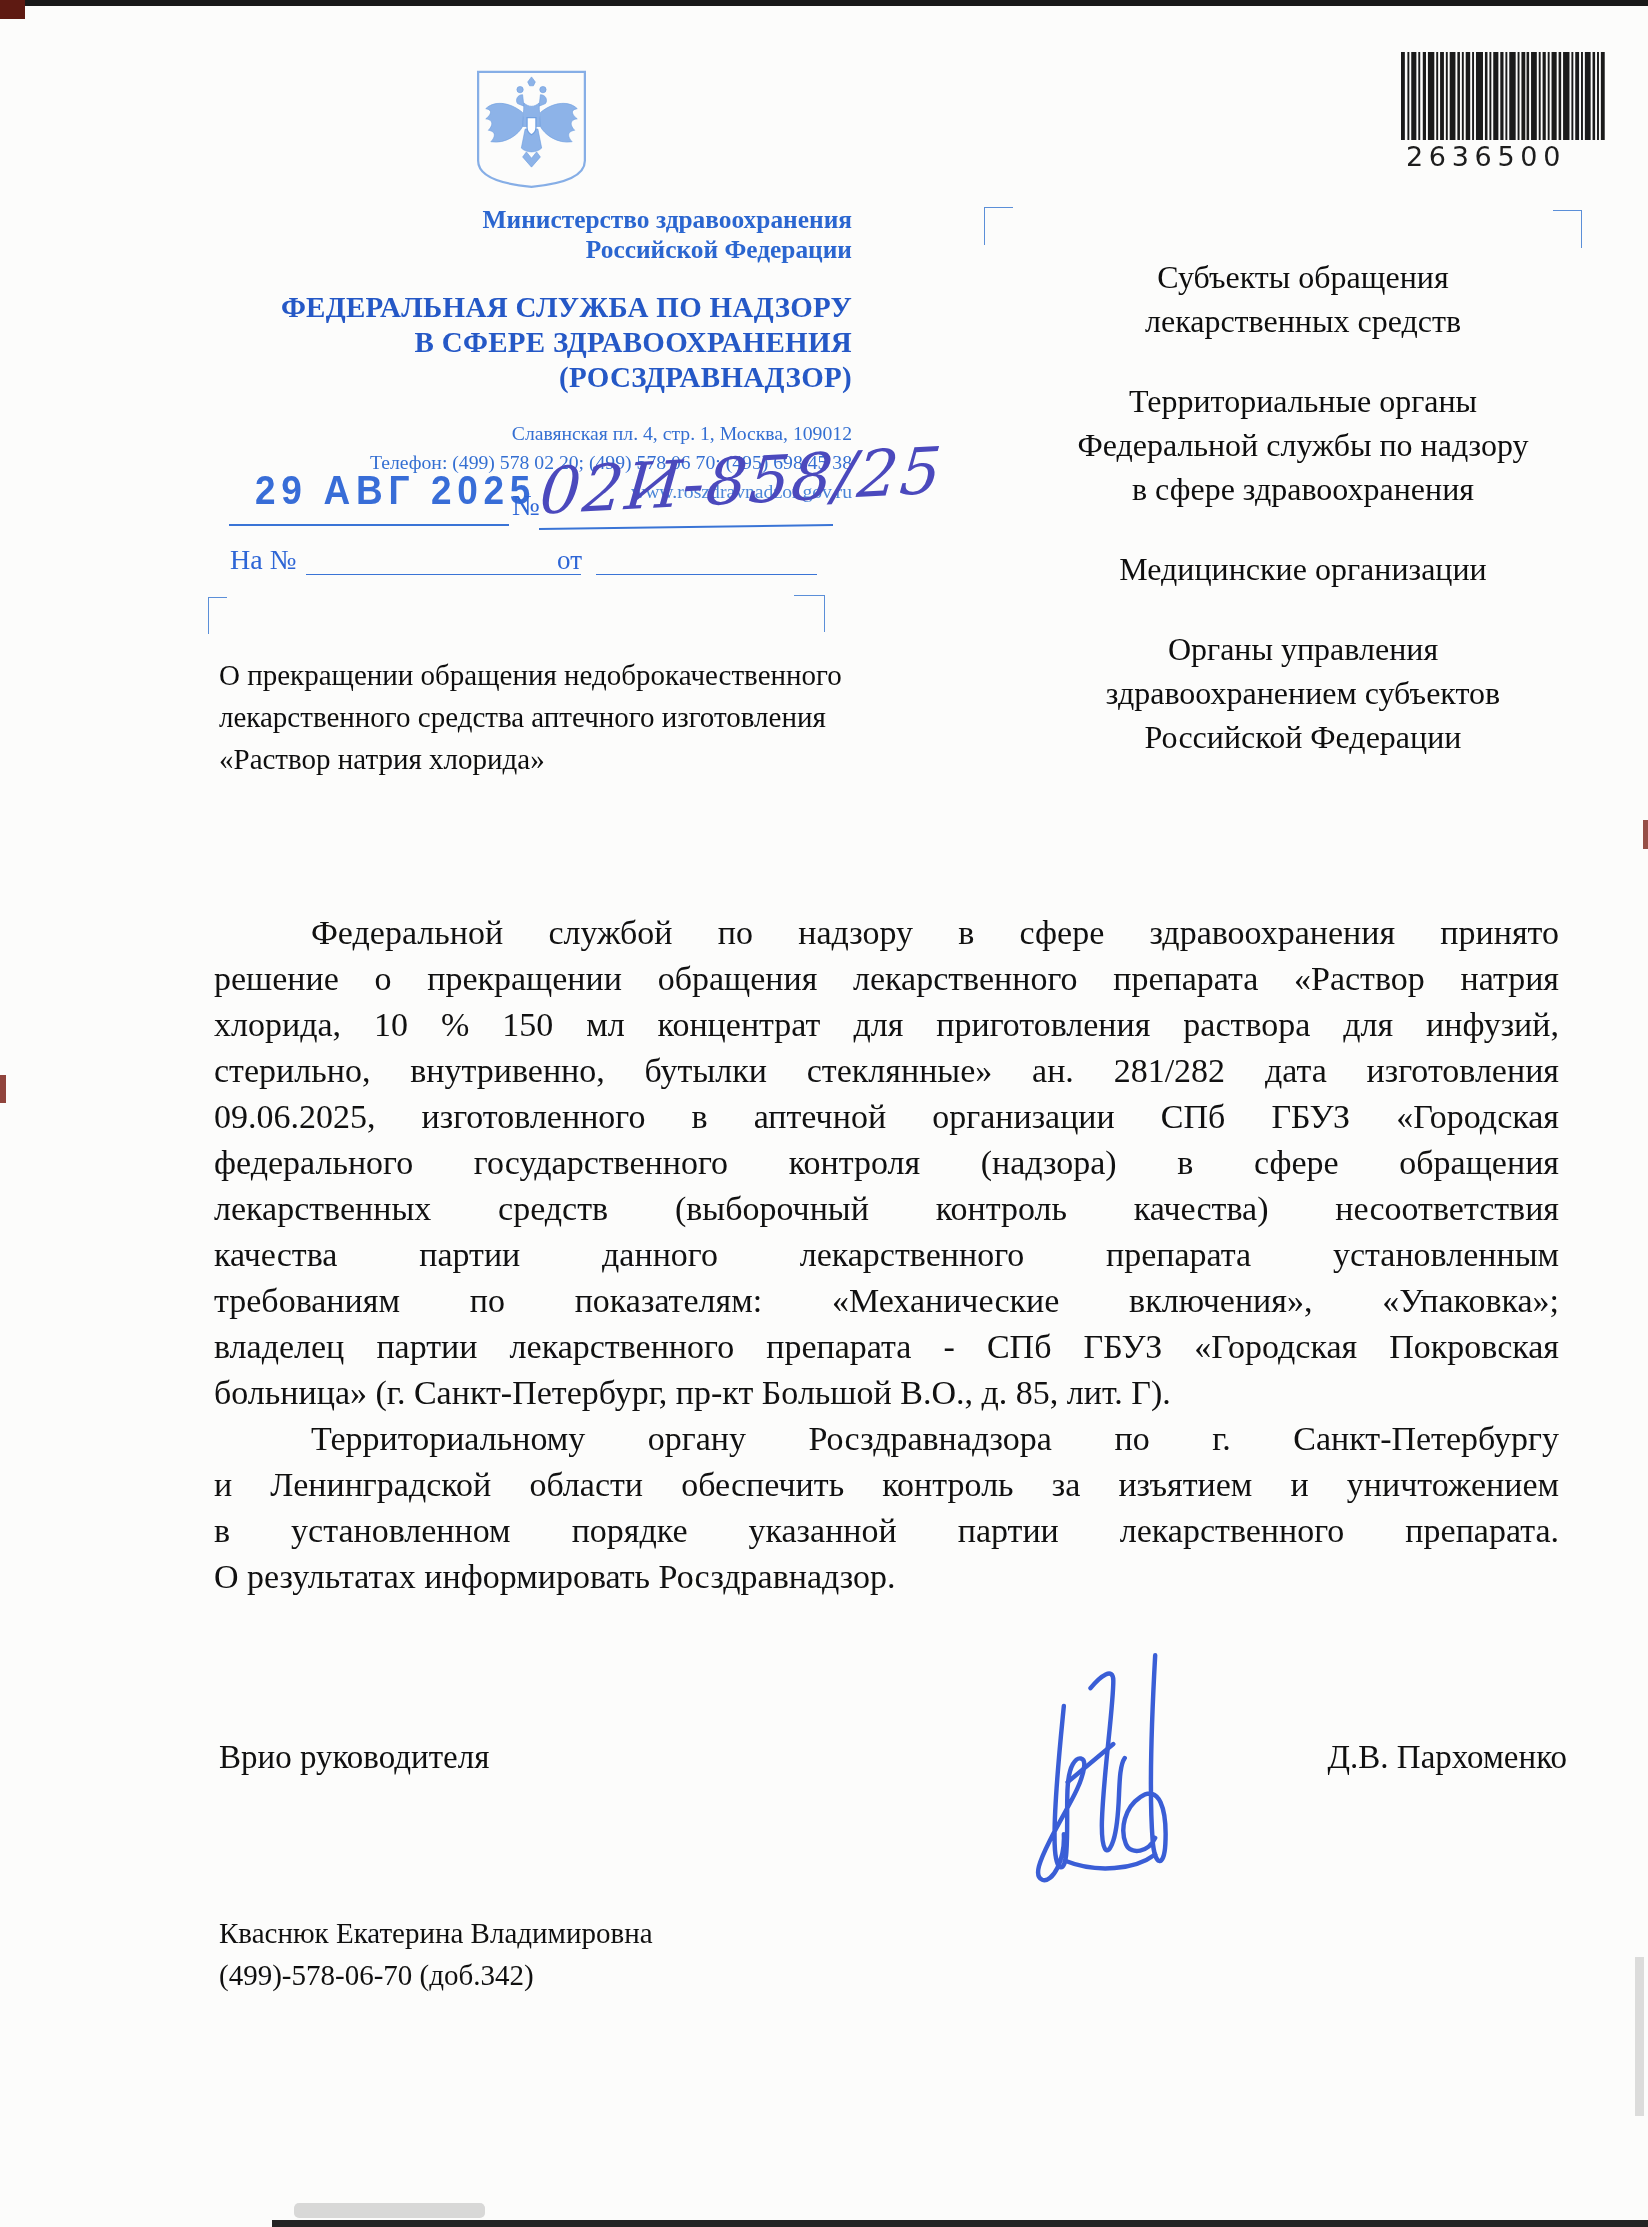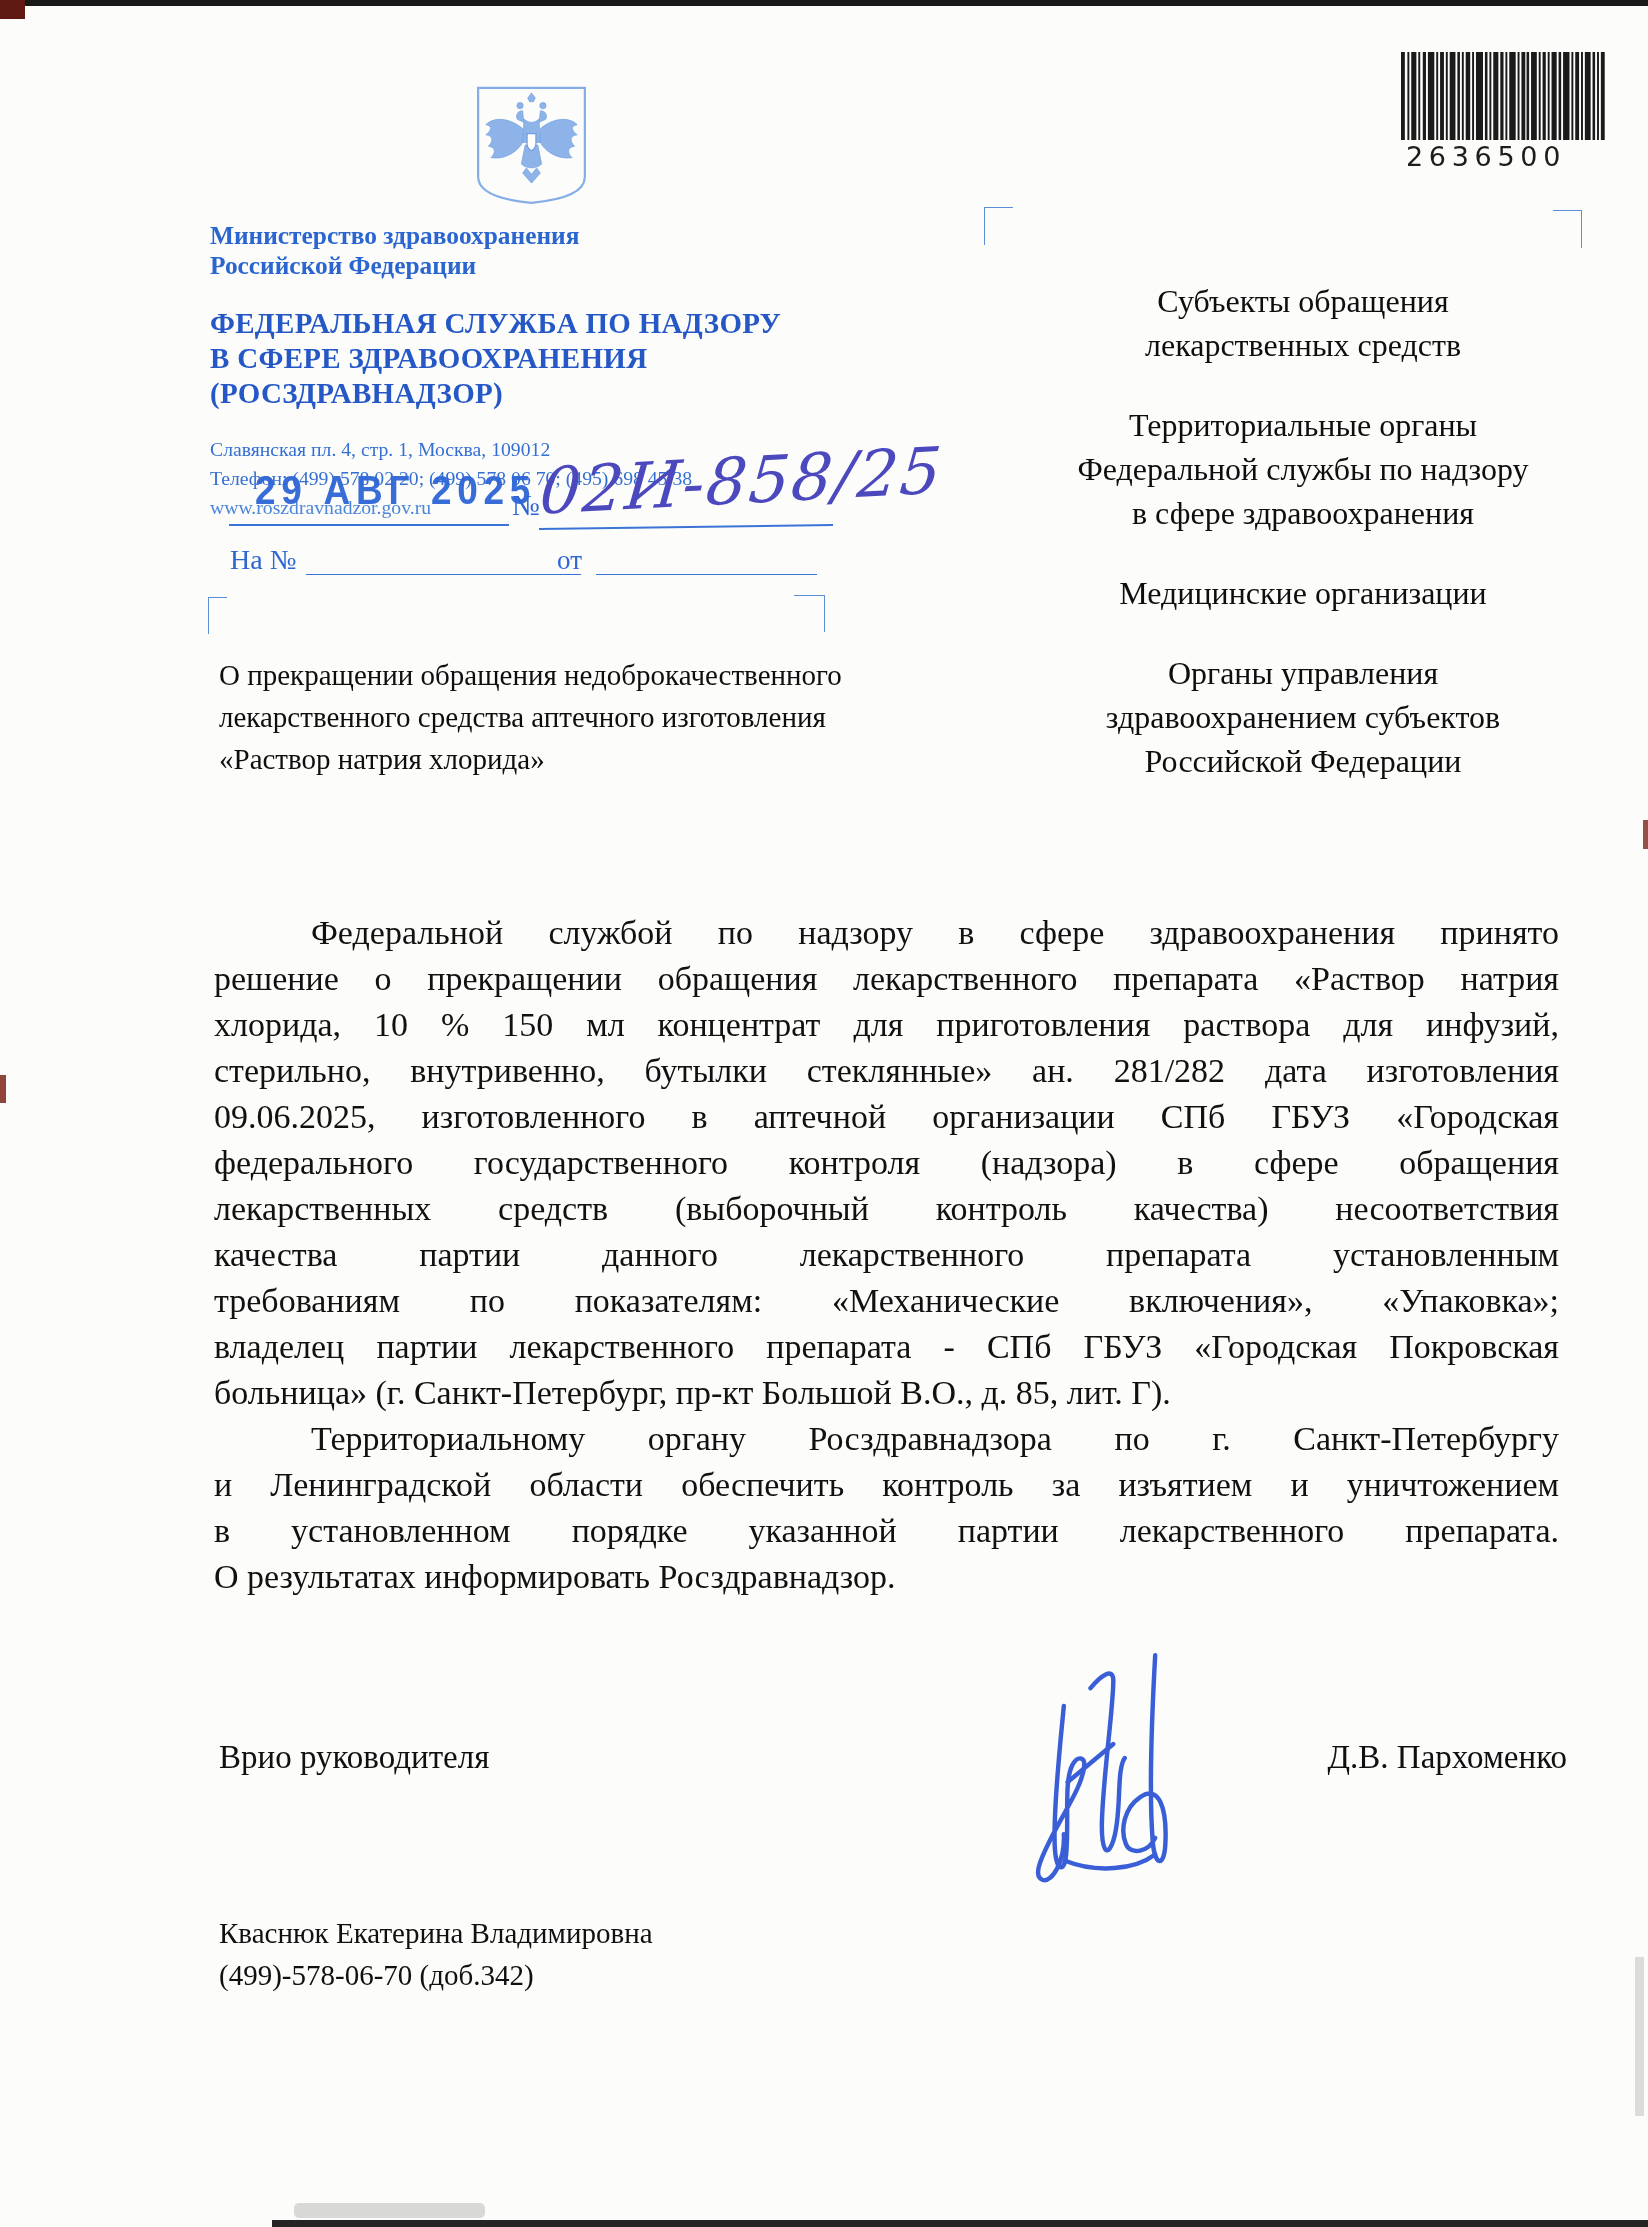--- a/index.html
+++ b/index.html
@@ -18,21 +18,21 @@
   
   .top-strip { left:0; top:0; width:1649px; height:6.4px; background:#191919; }
   .corner-blot { left:0; top:0; width:25.4px; height:19px; background:#5e1a12; }
   .edge-dash-left { left:0; top:1075px; width:5.7px; height:28px; background:#7c231a; opacity:.85; }
   .edge-dash-right { left:1643px; top:820px; width:5.7px; height:29px; background:#7c231a; opacity:.8; }
   .bottom-strip { left:272px; top:2220px; width:1377px; height:7px; background:#242424; }
   .bottom-smudge { left:294px; top:2203px; width:191px; height:15.3px; background:#b9b9b9; opacity:.55; border-radius:5.1px; }
   .right-smudge { left:1635px; top:1957px; width:9px; height:159px; background:#c7c7c7; opacity:.6; }
 
   
-  .letterhead { left:210px; top:80px; width:642px; text-align:left; color:#2a64cc; }
+  .letterhead { left:210px; top:64px; width:642px; text-align:right; color:#2a64cc; }
   .emblem { width:117px; height:122px; margin:3.8px auto 14px auto; display:block; }
   .ministry { font-weight:bold; font-size:25.4px; line-height:30.5px; color:#2b66d0; }
   .service { font-weight:bold; font-size:29px; line-height:35px; margin-top:25.4px; color:#2558c6; letter-spacing:0.3px; }
   .addr { font-size:19.7px; line-height:29px; margin-top:24px; color:#346fd2; }
   .addr .site { color:#4b86d8; }
 
   
   .stamp-date { left:255px; top:470px; font-family:"Liberation Sans", sans-serif; font-weight:bold;
     font-size:37px; letter-spacing:5.7px; color:#2e66d6; transform:scaleY(1.1); opacity:.95; }
   .u-line { border-top:2.5px solid #3a74d6; height:0; }
@@ -57,21 +57,21 @@
   .br-sub-r { left:794px; top:595px; width:30.5px; height:37px; }
 
   
   .barcode-wrap { left:1366px; top:52px; width:205px; text-align:center;padding-left:35px; }
   .barcode-svg { width:205px; height:88px; display:block; }
   .barcode-digits { font-family:"DejaVu Sans", "Liberation Sans", sans-serif; font-size:27px;
     letter-spacing:5.7px; color:#1d1d1d; margin-top:1.3px; }
 
   
   .recipients { left:1017px; top:255px; width:572px; text-align:center;
-    font-size:32px; line-height:44px; color:#0e0e0e;margin-top:24px; }
+    font-size:32px; line-height:44px; color:#0e0e0e; }
   .rec-group { margin-bottom:36px; }
 
   
   .subject { left:219px; top:654px; width:636px; font-size:29px; line-height:42px; color:#0e0e0e; }
 
   
   .body-block { left:214px; top:910px; width:1345px; font-size:34px; color:#111; }
   .bline { line-height:46px; text-align:justify; text-align-last:justify; }
   .bline-last { text-align-last:left; }
   .indent { text-indent:97px; }

